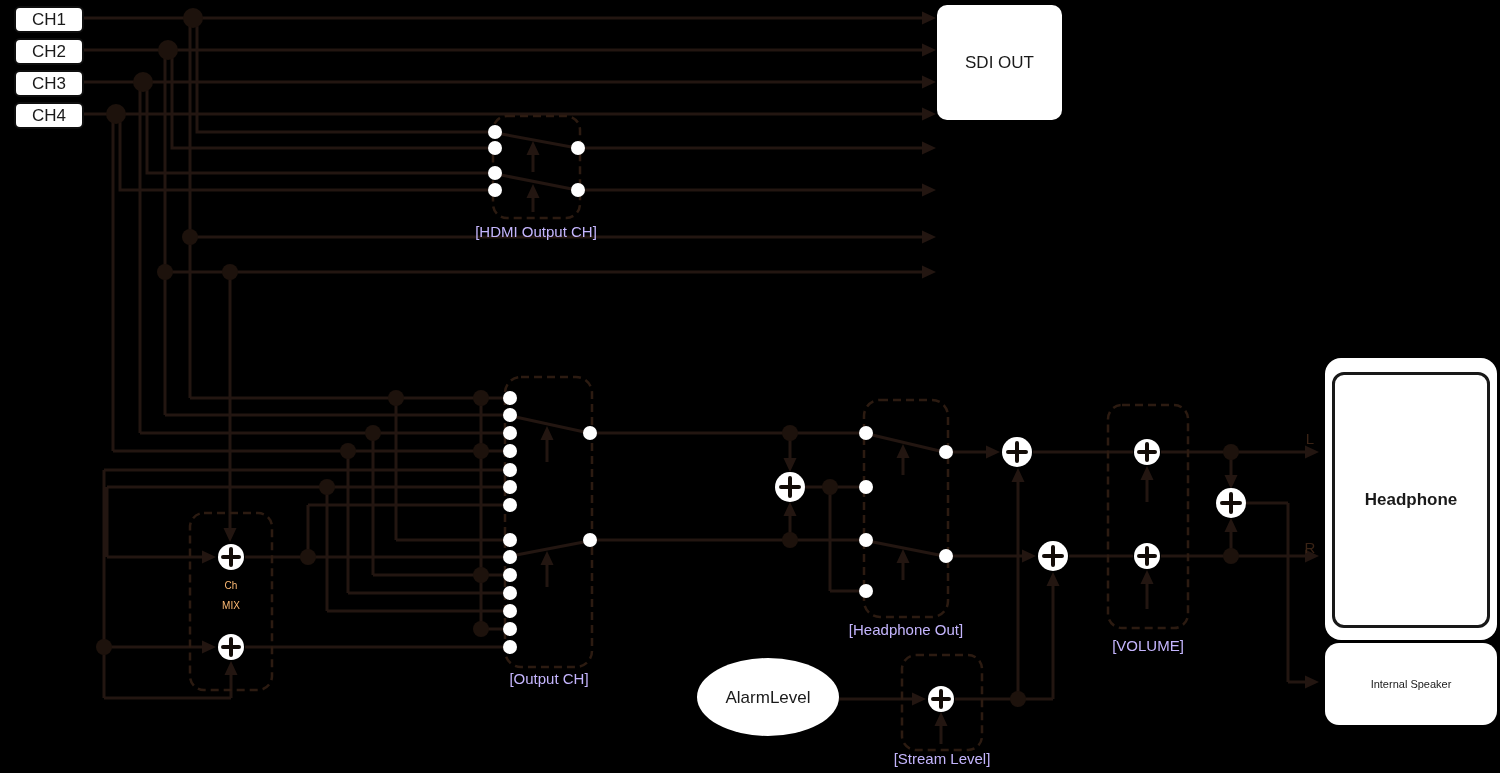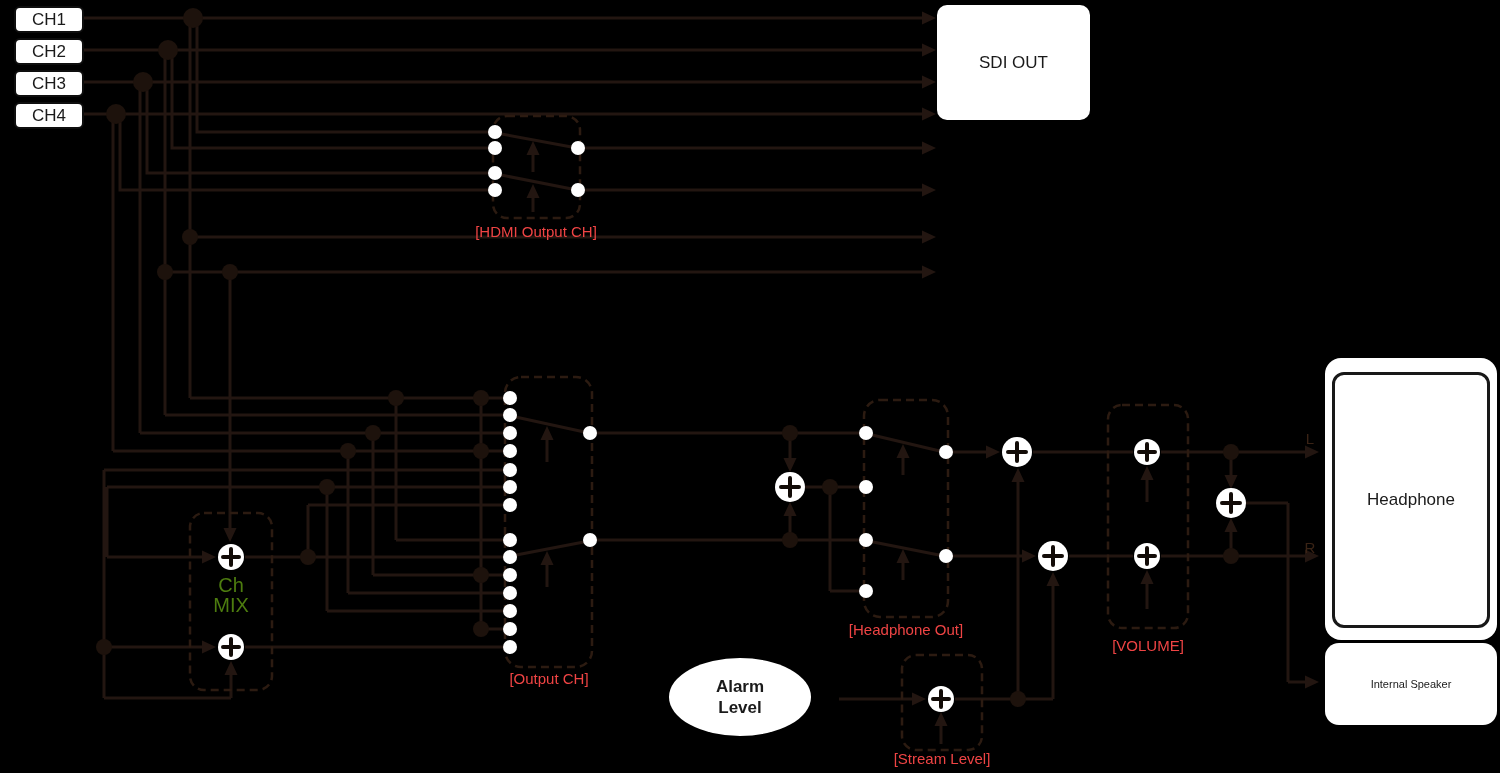--- a/index.html
+++ b/index.html
@@ -7,31 +7,31 @@
     position:relative;width:1500px;height:773px;background:#000000;
     font-family:"Liberation Sans",sans-serif;overflow:hidden;
   }
   #wiring{position:absolute;left:0;top:0;}
   .whitebox{
     position:absolute;background:#ffffff;color:#1a1a1a;
     display:flex;align-items:center;justify-content:center;
     text-align:right;box-sizing:border-box;
   }
   .chbox{left:14px;width:70px;height:27px;border-radius:6px;font-size:17px;border:2px solid #0e0e0e;}
-  .outbox{left:937px;width:153px;border-radius:10px;font-size:17px;}
+  .outbox{left:937px;width:125px;border-radius:10px;font-size:17px;}
   .dimlabel{
-    position:absolute;color:#ef4444;font-size:15px;white-space:nowrap;
+    position:absolute;color:#c4b5fd;font-size:15px;white-space:nowrap;
     transform:translate(-50%,-50%);
   }
-  .mixlabel{position:absolute;color:#4d7c0f;font-size:20px;transform:translate(-50%,-50%);}
+  .mixlabel{position:absolute;color:#fdba74;font-size:10px;transform:translate(-50%,-50%);}
   .lrlabel{position:absolute;color:#3a2315;font-size:15px;transform:translate(-50%,-50%);}
   #hp-outer{left:1325px;top:358px;width:172px;height:282px;border-radius:16px;}
-  #hp-inner{left:1332px;top:372px;width:158px;height:256px;border-radius:12px;border:3px solid #181818;font-size:17px;}
+  #hp-inner{left:1332px;top:372px;width:158px;height:256px;border-radius:12px;border:3px solid #181818;font-size:17px;font-weight:bold;}
   #speaker-box{left:1325px;top:643px;width:172px;height:82px;border-radius:14px;font-size:11px;}
-  #alarm-ellipse{left:669px;top:658px;width:142px;height:78px;border-radius:50%;font-size:17px;line-height:21px;flex-direction:column;font-weight:bold;}
+  #alarm-ellipse{left:697px;top:658px;width:142px;height:78px;border-radius:50%;font-size:17px;line-height:21px;flex-direction:row;}
 </style>
 </head>
 <body>
 
 <div id="stage">
 
   <svg id="wiring" width="1500" height="773" viewBox="0 0 1500 773">
 
     <g stroke="#231611" stroke-width="3" fill="none">
       <path d="M84 18H922 M84 50H922 M84 82H922 M84 114H922

